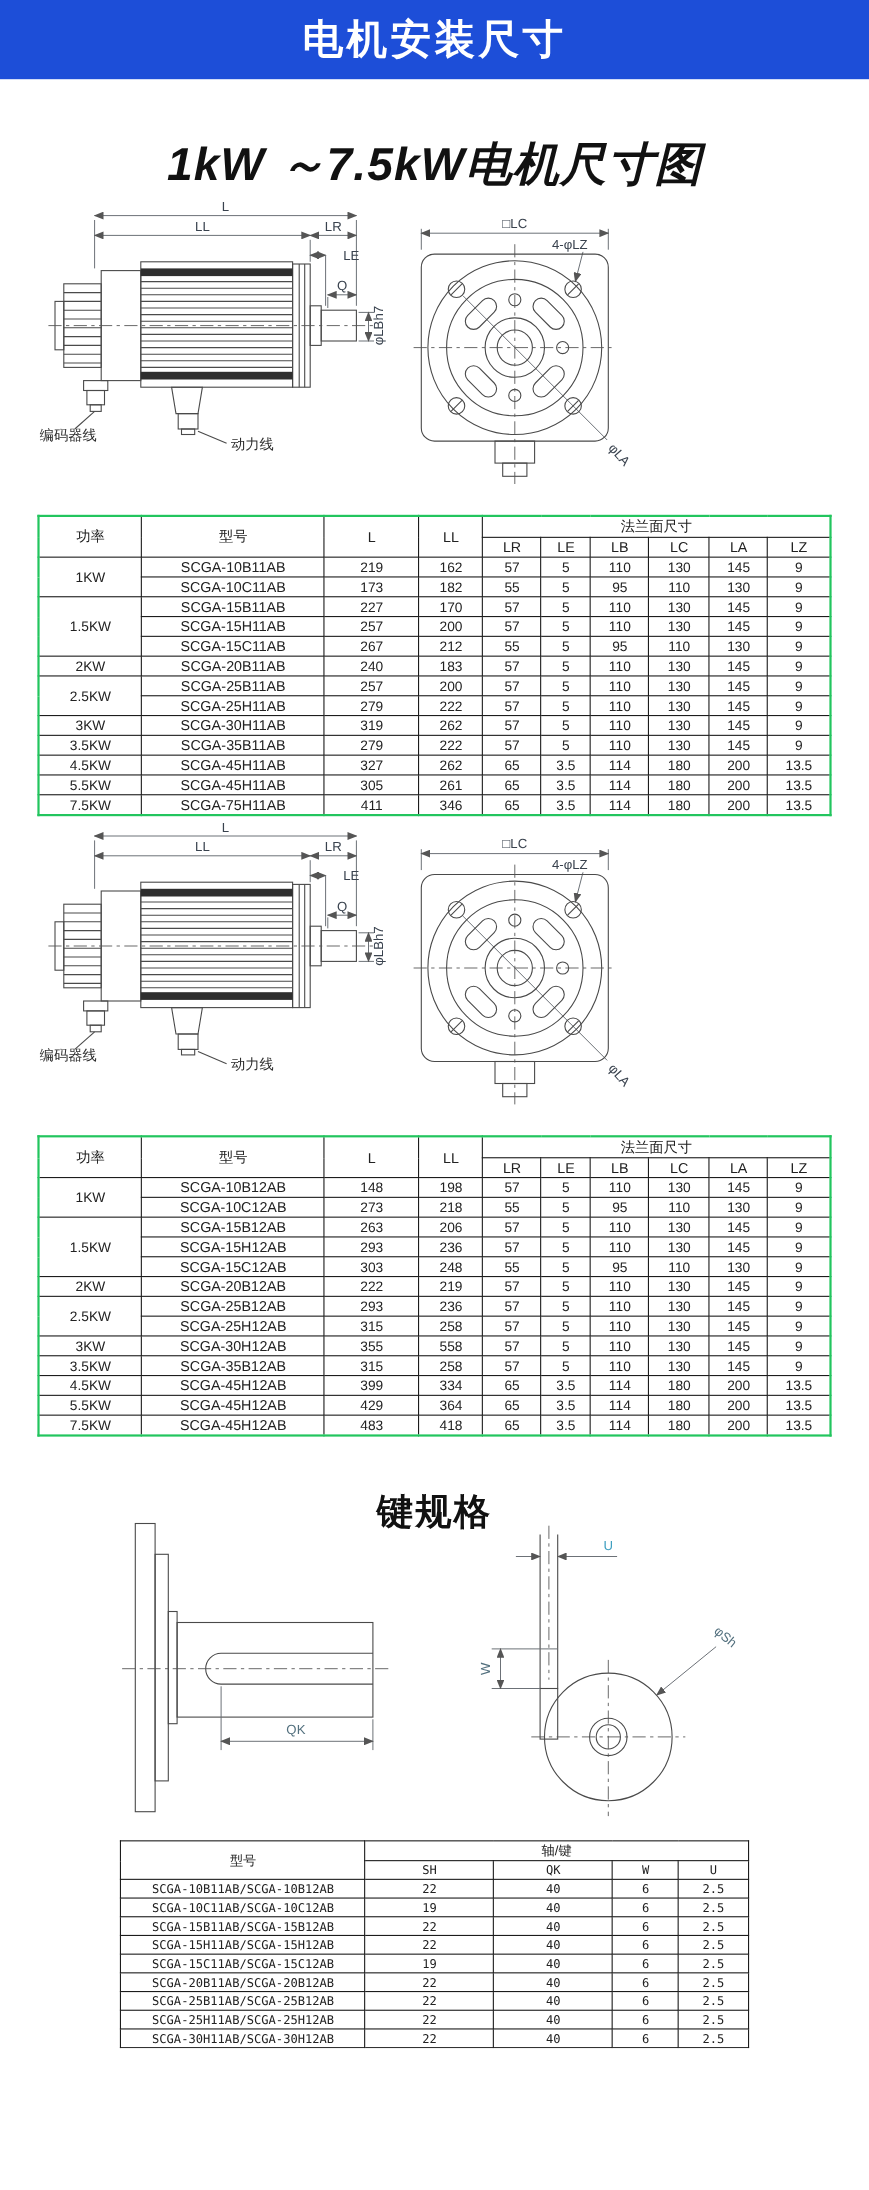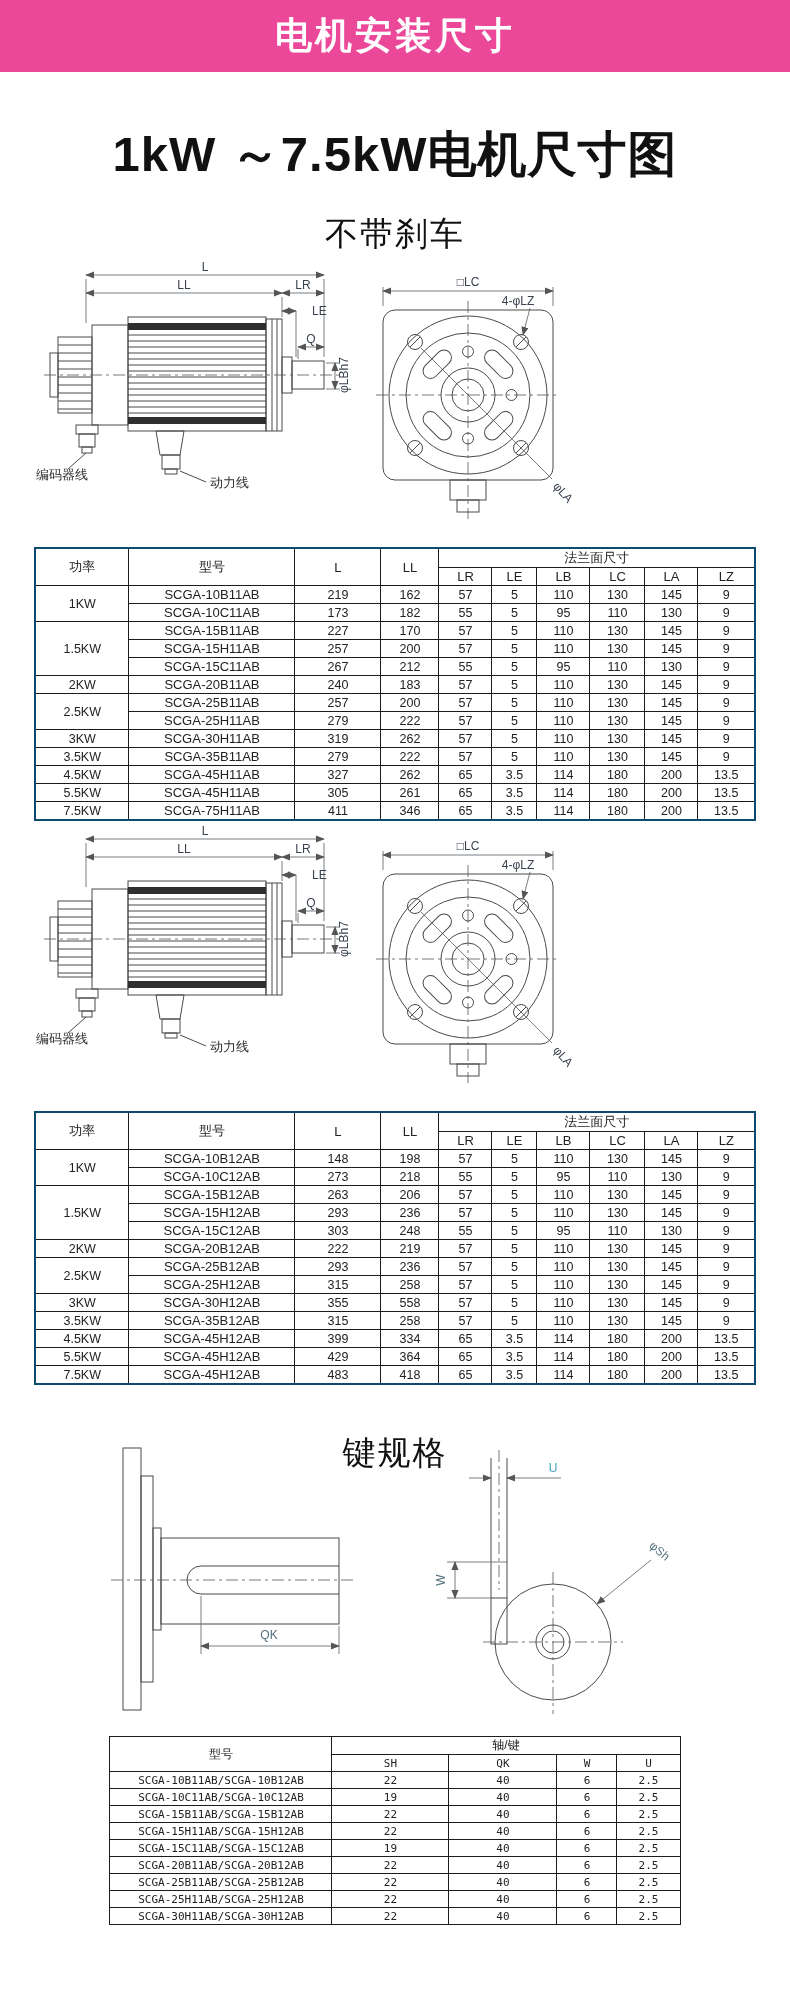--- a/index.html
+++ b/index.html
@@ -1,26 +1,26 @@
 <!DOCTYPE html>
 <html><head>
 <meta charset="utf-8">
 <style>
   html,body{margin:0;padding:0;}
   body{width:790px;background:#ffffff;font-family:"Liberation Sans",sans-serif;color:#111;}
-  .banner{height:72px;background:#ec4899;display:flex;align-items:center;justify-content:center;}
+  .banner{height:72px;background:#1d4ed8;display:flex;align-items:center;justify-content:center;}
   .banner .banner-title{color:#ffffff;font-size:37px;font-weight:bold;letter-spacing:3px;margin:0;}
-  .main-title{text-align:center;font-size:49px;font-weight:bold;margin:50px 0 0 0;letter-spacing:1px;}
+  .main-title{text-align:center;font-size:42px;font-weight:bold;margin:50px 0 0 0;letter-spacing:1px;font-style:italic;}
   .sec-title{text-align:center;font-size:33px;font-weight:400;margin:24px 0 4px 0;letter-spacing:2px;}
   .drawing-wrap{margin:4px 0 0 36px;}
   .key-wrap{position:relative;margin-top:46px;}
-  .key-title{margin:0 0 0 0;}
+  .key-title{margin:0 0 16px 0;font-weight:bold;}
   .key-svg{margin:-34px 0 0 95px;display:block;}
 
-  table.dim{border-collapse:collapse;margin:18px auto 0 auto;width:720px;font-size:12.5px;color:#222;border:2px solid #0c4a6e;table-layout:fixed;}
+  table.dim{border-collapse:collapse;margin:18px auto 0 auto;width:720px;font-size:12.5px;color:#222;border:2px solid #22c55e;table-layout:fixed;}
   table.dim th,table.dim td{border:1px solid #1c1c1c;text-align:center;padding:0;height:17px;font-weight:normal;overflow:hidden;white-space:nowrap;}
   table.dim thead th{font-size:13px;}
   table.dim td.model{font-size:13px;text-align:center;}
 
   table.keyspec{border-collapse:collapse;margin:14px auto 0 auto;width:570px;border:1px solid #1c1c1c;
     font-family:"DejaVu Sans Mono",monospace;font-size:11px;color:#222;table-layout:fixed;}
   table.keyspec th,table.keyspec td{border:1px solid #1c1c1c;text-align:center;padding:0;height:16px;font-weight:normal;overflow:hidden;white-space:nowrap;}
   table.keyspec th.cjk{font-family:"Liberation Sans",sans-serif;font-size:12px;}
 
   svg{display:block;}
@@ -36,21 +36,20 @@
 </head>
 <body>
 
 <header class="banner">
   <h1 class="banner-title">电机安装尺寸</h1>
 </header>
 
 <h2 class="main-title">1kW ～7.5kW电机尺寸图</h2>
 
 <section>
-  <h3 class="sec-title">不带刹车</h3>
   <div class="drawing-wrap">
   <svg width="560" height="268" viewBox="0 0 560 268">
     <defs>
       <marker id="ar" markerWidth="10" markerHeight="8" refX="9" refY="4" orient="auto-start-reverse">
         <path d="M0,0L10,4L0,8z" fill="#555"></path>
       </marker>
     </defs>
 
     <g class="dimln">
       <line x1="50" y1="14" x2="288" y2="14" marker-start="url(#ar)" marker-end="url(#ar)"></line>

